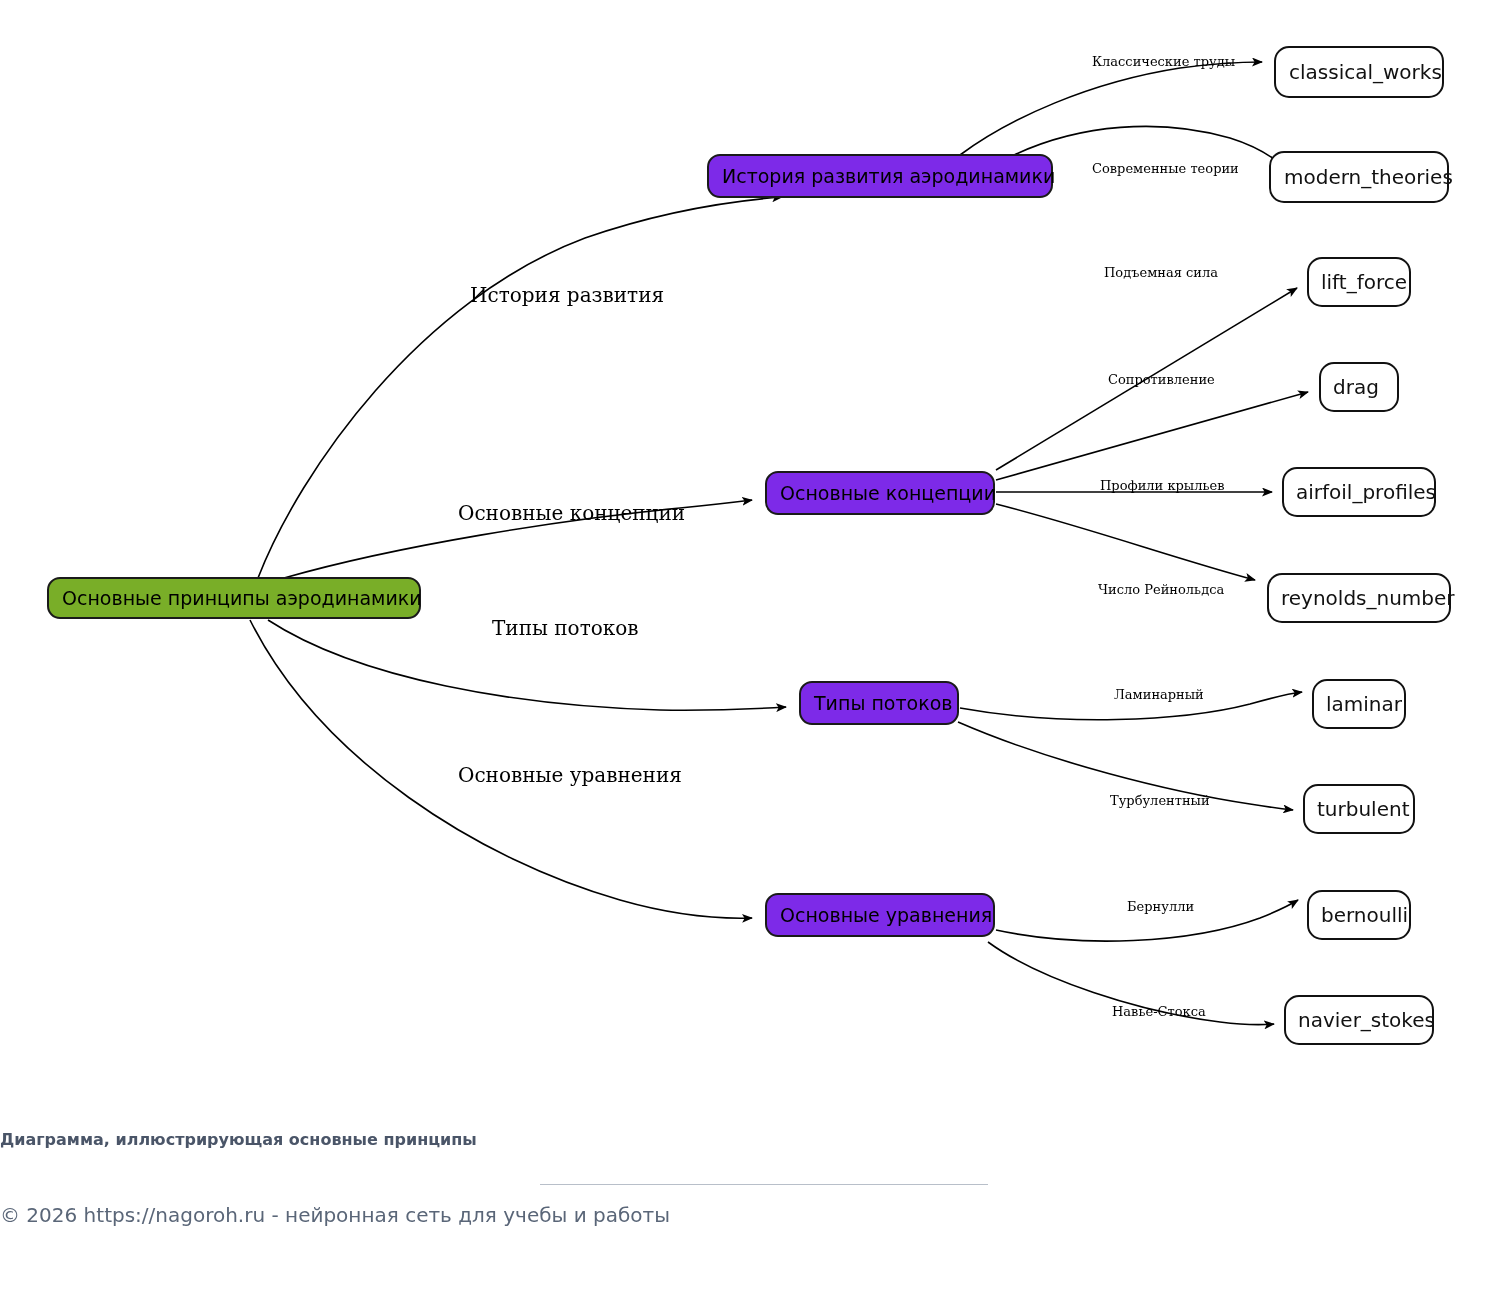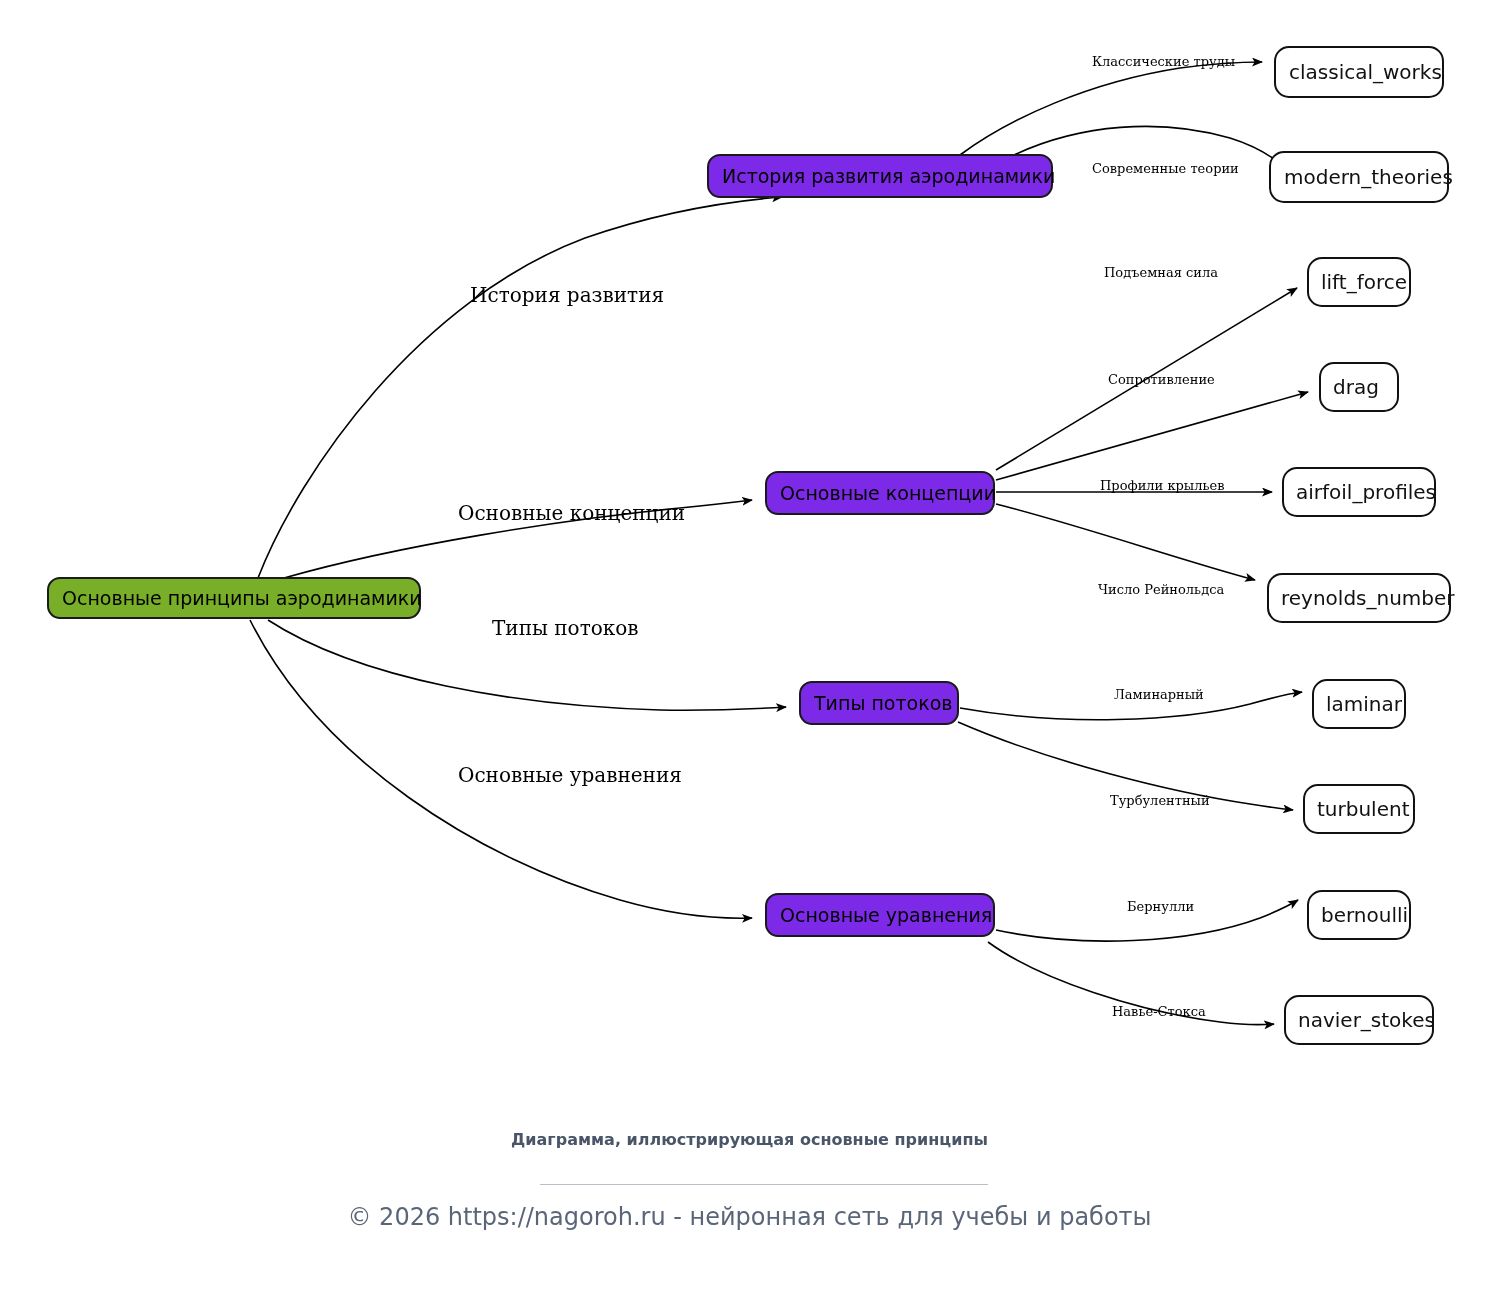--- a/index.html
+++ b/index.html
@@ -62,41 +62,41 @@
   }
   .node-rect-leaf {
     fill: #ffffff;
     stroke: #111111;
     stroke-width: 2;
   }
   .footer {
     position: absolute;
     left: 0;
     width: 1499px;
-    text-align: center;
+    text-align: left;
   }
   #footer-caption {
     top: 1128px;
     font-family: "DejaVu Sans", sans-serif;
     font-size: 16px;
     font-weight: bold;
     color: #4a5568;
     line-height: 23px;
   }
   #footer-rule {
     position: absolute;
     left: 540px;
     top: 1184px;
     width: 448px;
     border-top: 1px solid #b8bfc9;
   }
   #footer-credit {
     top: 1203px;
     font-family: "DejaVu Sans", sans-serif;
-    font-size: 24px;
+    font-size: 20px;
     color: #5a6678;
   }
 </style>
 </head>
 <body>
 
 <svg id="diagram-canvas" viewBox="0 0 1499 1300">
   <defs>
     <marker id="arrowhead" markerWidth="11" markerHeight="9" refX="10" refY="4.5" orient="auto" markerUnits="userSpaceOnUse">
       <path d="M0,0 L11,4.5 L0,9 L2.6,4.5 Z" fill="#000000"></path>

